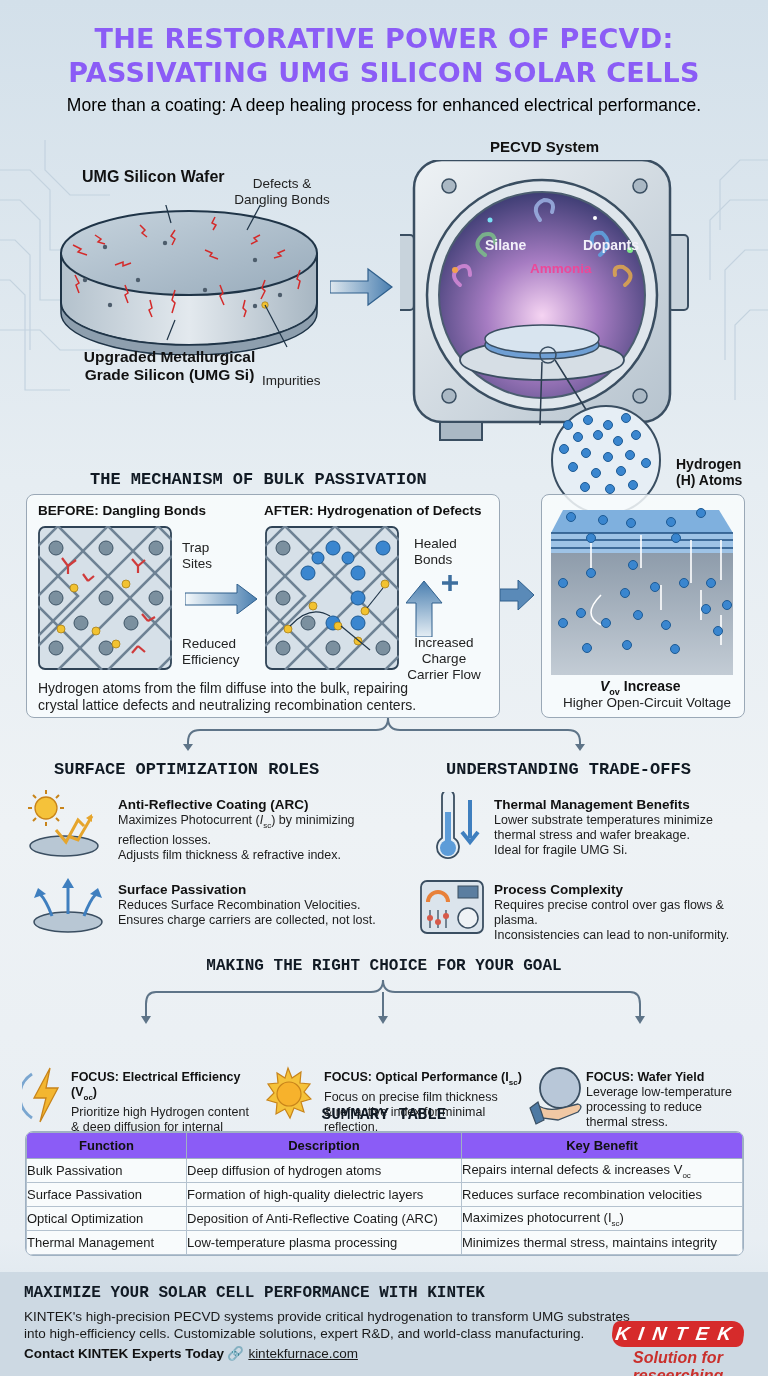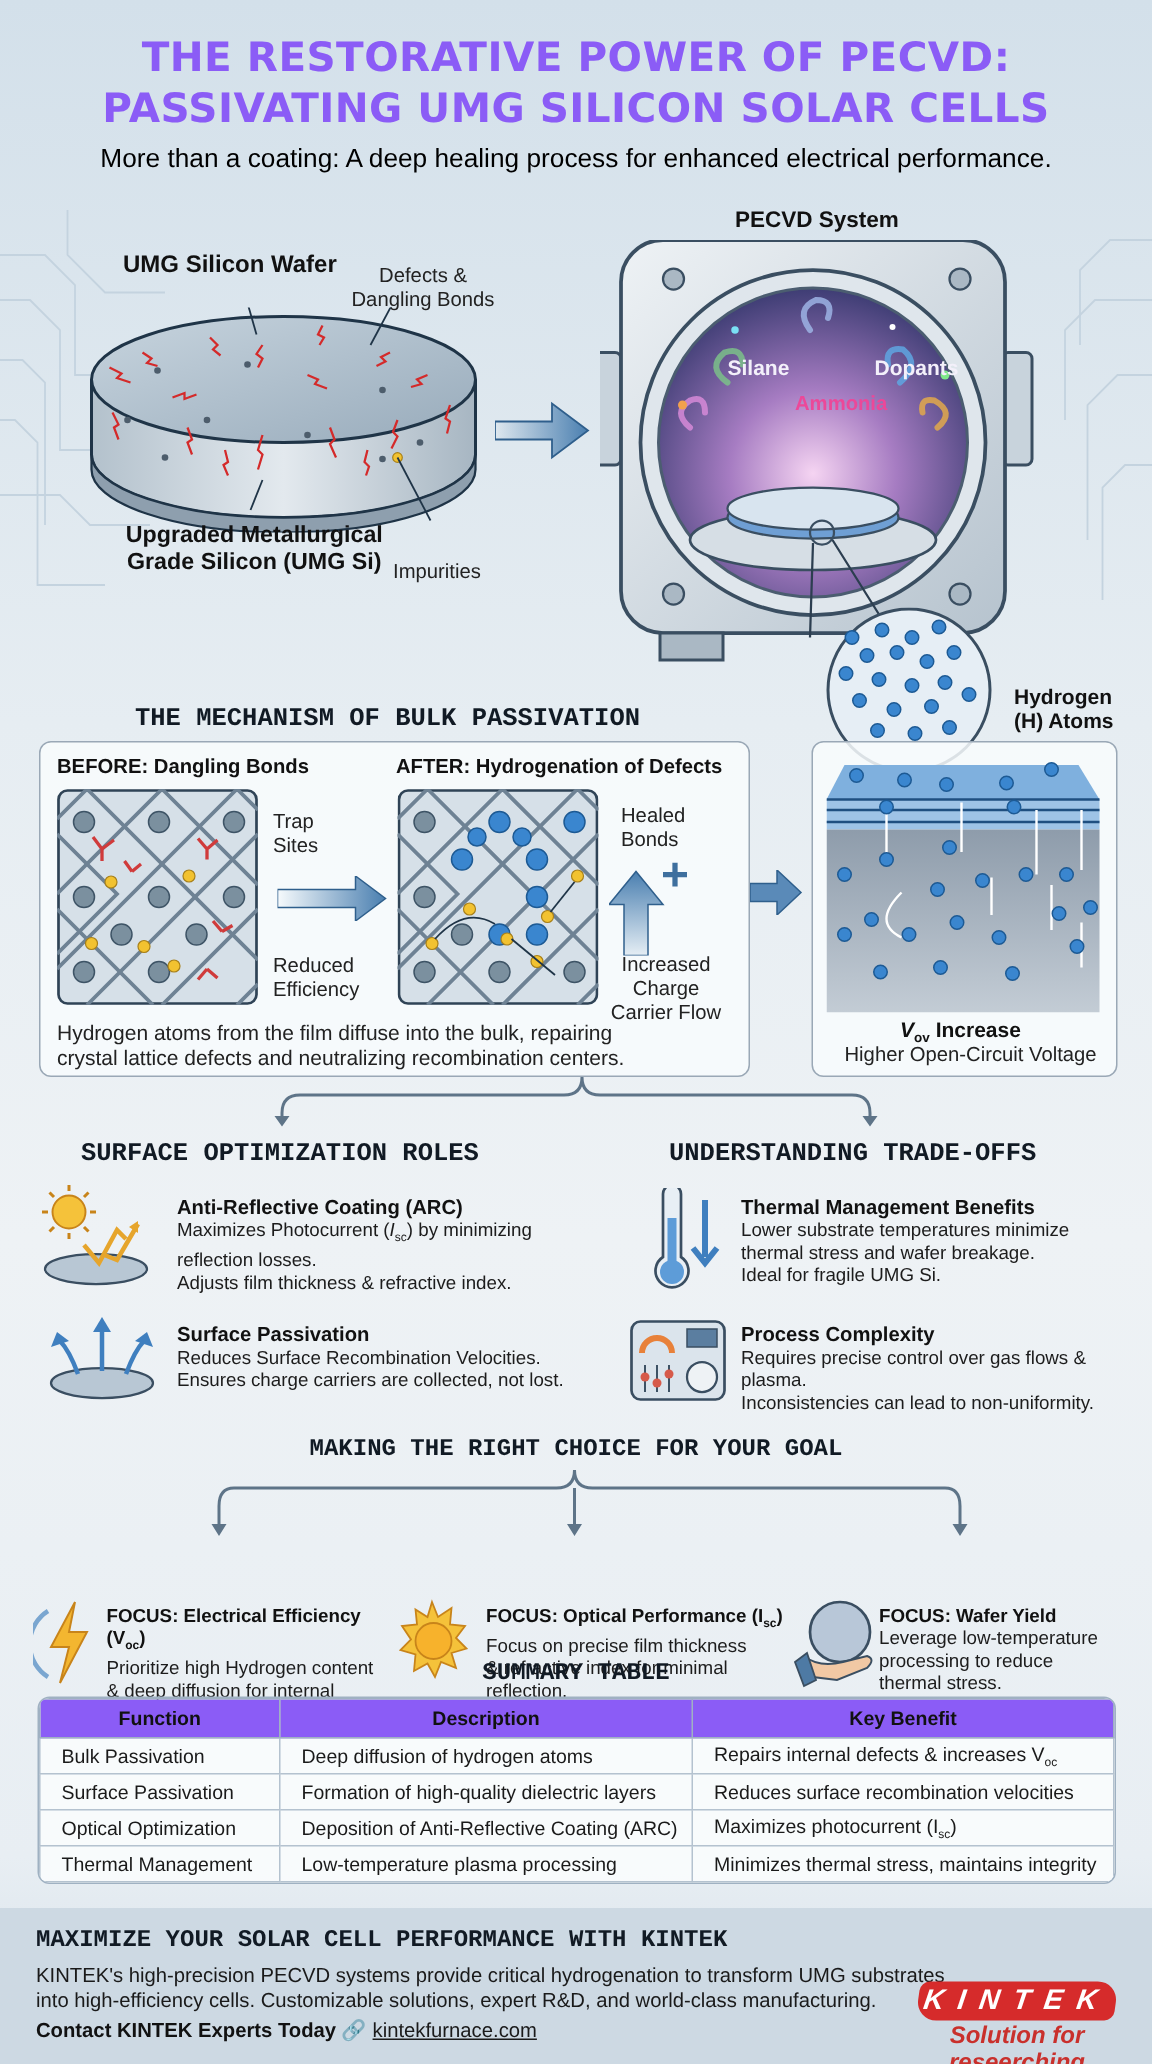--- a/index.html
+++ b/index.html
@@ -25,21 +25,21 @@
   }
   .panel {
     background: rgba(248,251,253,0.85); border: 1.5px solid #9aa8b6; border-radius: 8px;
   }
   .small { font-size: 12.5px; line-height: 15px; color: #1c1c1c; }
   .small b { font-size: 13.5px; color: #111; }
   table.sum { border-collapse: collapse; width: 100%; font-size: 13px; }
   table.sum th {
     background: #8b5cf6; font-weight: bold; height: 26px; border: 1px solid #9fb1c2; color: #111;
   }
-  table.sum td { height: 24px; padding-left: 14px; border: 1px solid #b4c2cf; background: rgba(250,252,253,0.9); color: #1a1a1a; }
+  table.sum td { height: 24px; border: 1px solid #b4c2cf; background: rgba(250,252,253,0.9); color: #1a1a1a; }
   .cta {
     left: 0; top: 1272px; width: 768px; height: 104px; background: #cdd9e3;
   }
   .logo {
     background: #d62b2b; color: #fff; font-weight: bold; font-style: italic;
     font-size: 19px; letter-spacing: 9px; text-align: center;
     border-radius: 6px 14px 6px 14px; transform: skewX(-8deg);
   }
   svg { display: block; }
 </style>

